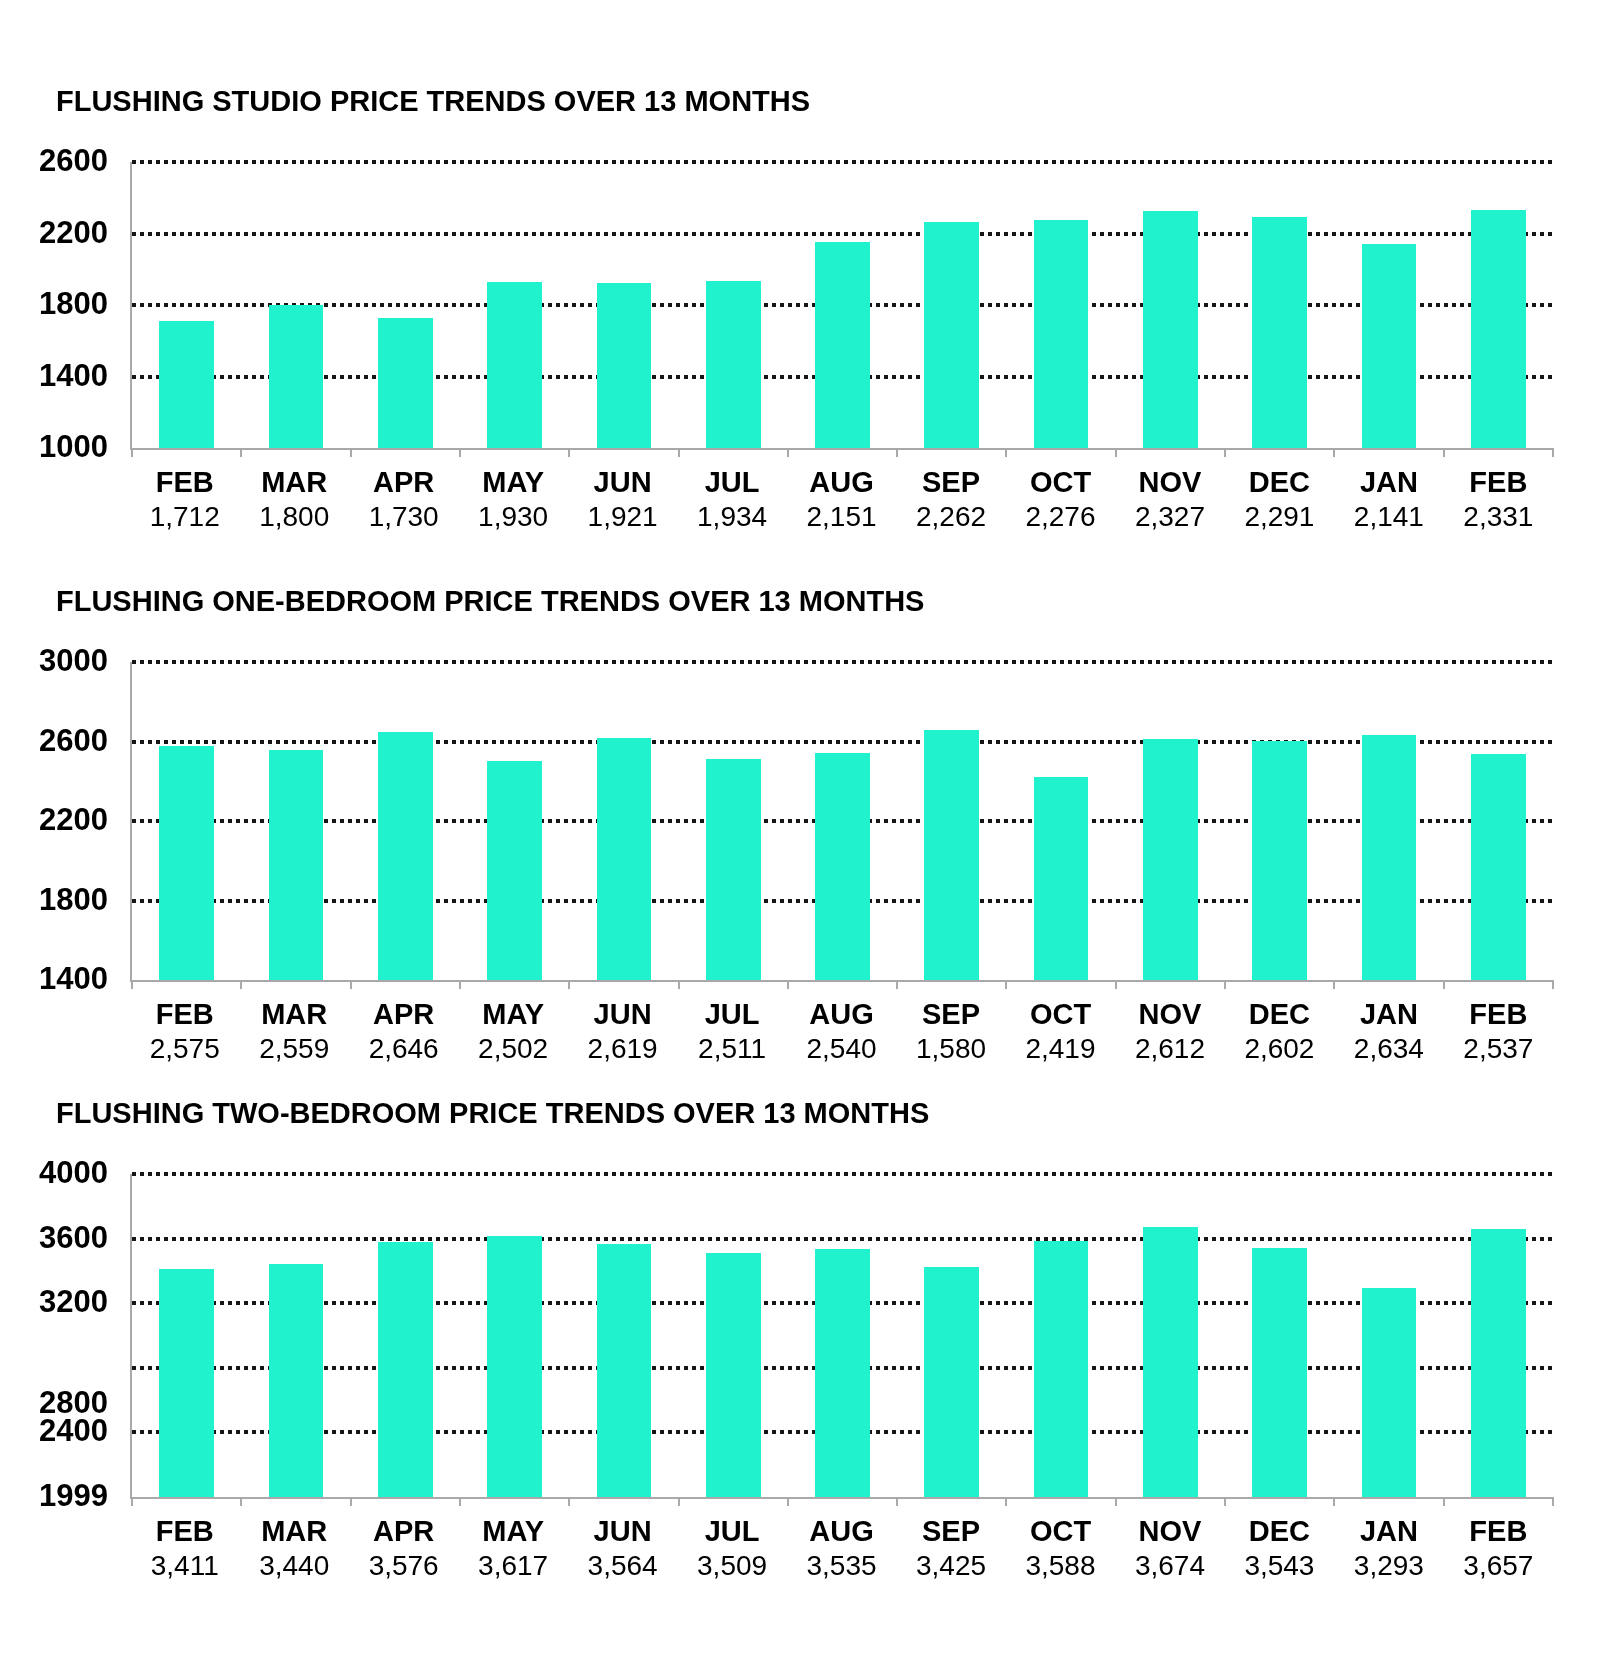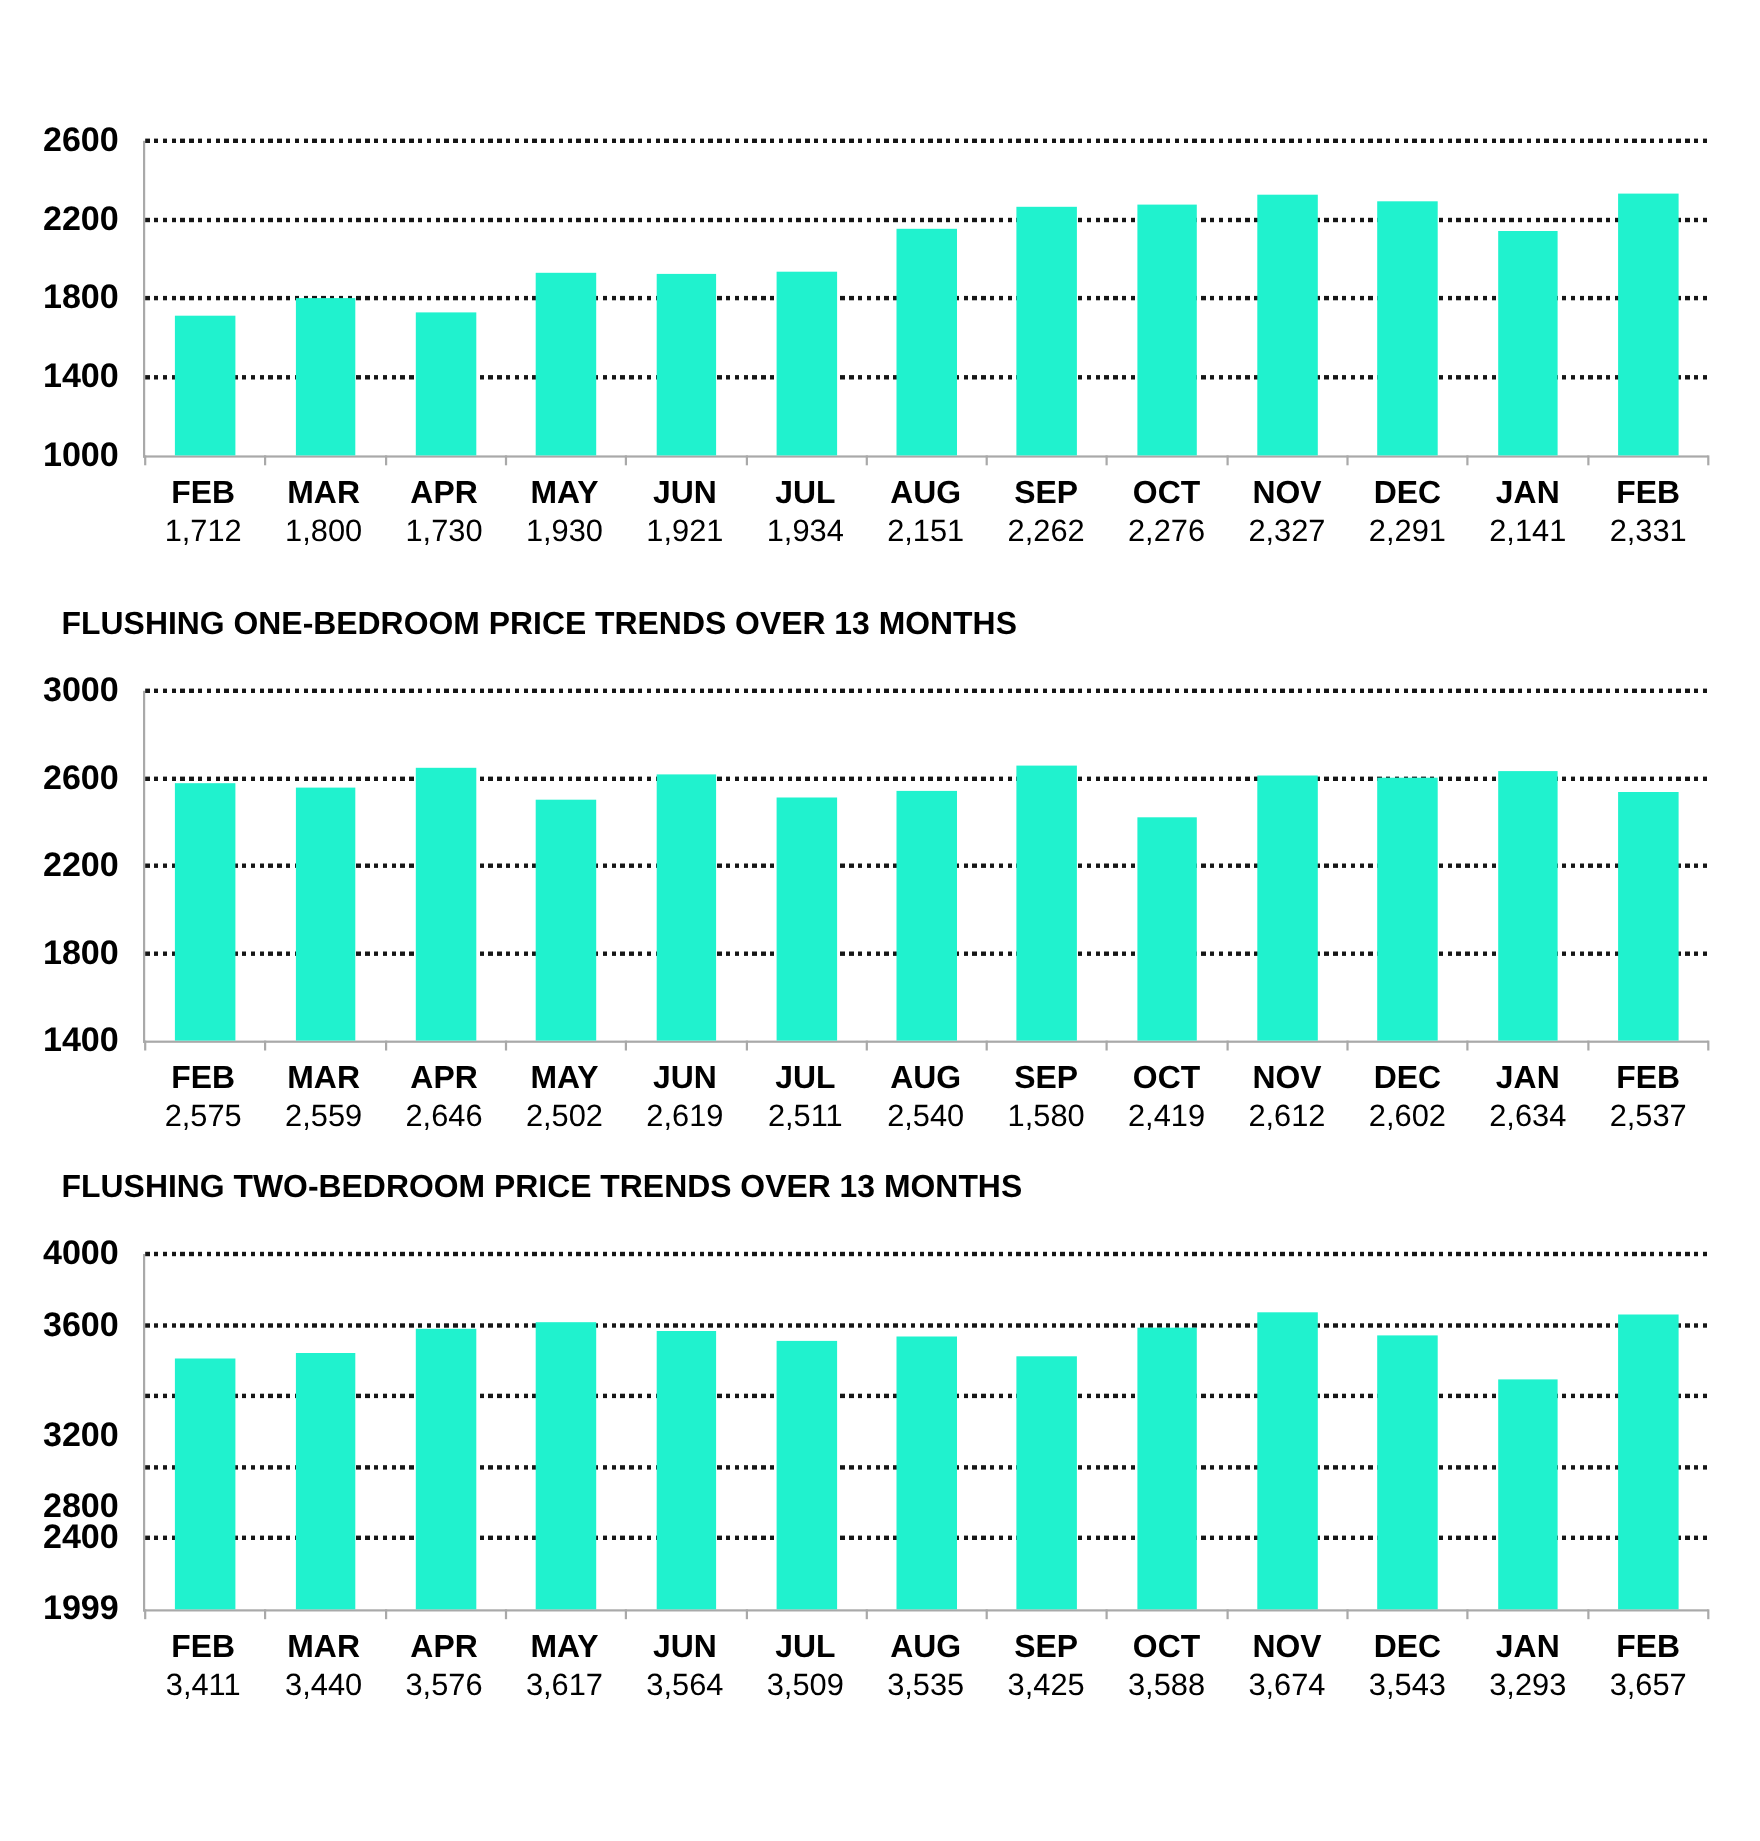--- a/index.html
+++ b/index.html
@@ -52,20 +52,21 @@
   .value-label{
     font-size:28px;font-weight:normal;line-height:35px;display:block;
   }
   .sec-gap-1{margin-bottom:50px;}
   .sec-gap-2{margin-bottom:30px;}
 </style>
 </head>
 <body>
 
 <section class="chart-section sec-gap-1">
+  <h2 class="chart-title">FLUSHING STUDIO PRICE TRENDS OVER 13 MONTHS</h2>
   <div class="plot-wrap">
     <div class="plot plot-h-288">
         <div class="gridline" style="top: 0%;"></div>
         <div class="gridline" style="top: 25%;"></div>
         <div class="gridline" style="top: 50%;"></div>
         <div class="gridline" style="top: 75%;"></div>
         <div class="ylabel" style="top: 0%;">2600</div>
         <div class="ylabel" style="top: 25%;">2200</div>
         <div class="ylabel" style="top: 50%;">1800</div>
         <div class="ylabel" style="top: 75%;">1400</div>
@@ -257,21 +258,21 @@
   <h2 class="chart-title">FLUSHING TWO-BEDROOM PRICE TRENDS OVER 13 MONTHS</h2>
   <div class="plot-wrap">
     <div class="plot plot-h-325">
         <div class="gridline" style="top: 0%;"></div>
         <div class="gridline" style="top: 20%;"></div>
         <div class="gridline" style="top: 40%;"></div>
         <div class="gridline" style="top: 60%;"></div>
         <div class="gridline" style="top: 80%;"></div>
         <div class="ylabel" style="top: 0%;">4000</div>
         <div class="ylabel" style="top: 20%;">3600</div>
-        <div class="ylabel" style="top: 40%; margin-top: 36px;">3200</div>
+        <div class="ylabel" style="top: 40%;">3200</div>
         <div class="ylabel" style="top: 60%; margin-top: 36px;">2800</div>
         <div class="ylabel" style="top: 80%;">2400</div>
         <div class="ylabel" style="top: 100%;">1999</div>
         <div class="bar" style="left: 1.92308%; width: 3.84615%; height: 70.55%; background: rgb(32, 242, 206);"></div>
         <div class="bar" style="left: 9.61538%; width: 3.84615%; height: 72%; background: rgb(32, 242, 206);"></div>
         <div class="bar" style="left: 17.3077%; width: 3.84615%; height: 78.8%; background: rgb(32, 242, 206);"></div>
         <div class="bar" style="left: 25%; width: 3.84615%; height: 80.85%; background: rgb(32, 242, 206);"></div>
         <div class="bar" style="left: 32.6923%; width: 3.84615%; height: 78.2%; background: rgb(32, 242, 206);"></div>
         <div class="bar" style="left: 40.3846%; width: 3.84615%; height: 75.45%; background: rgb(32, 242, 206);"></div>
         <div class="bar" style="left: 48.0769%; width: 3.84615%; height: 76.75%; background: rgb(32, 242, 206);"></div>

